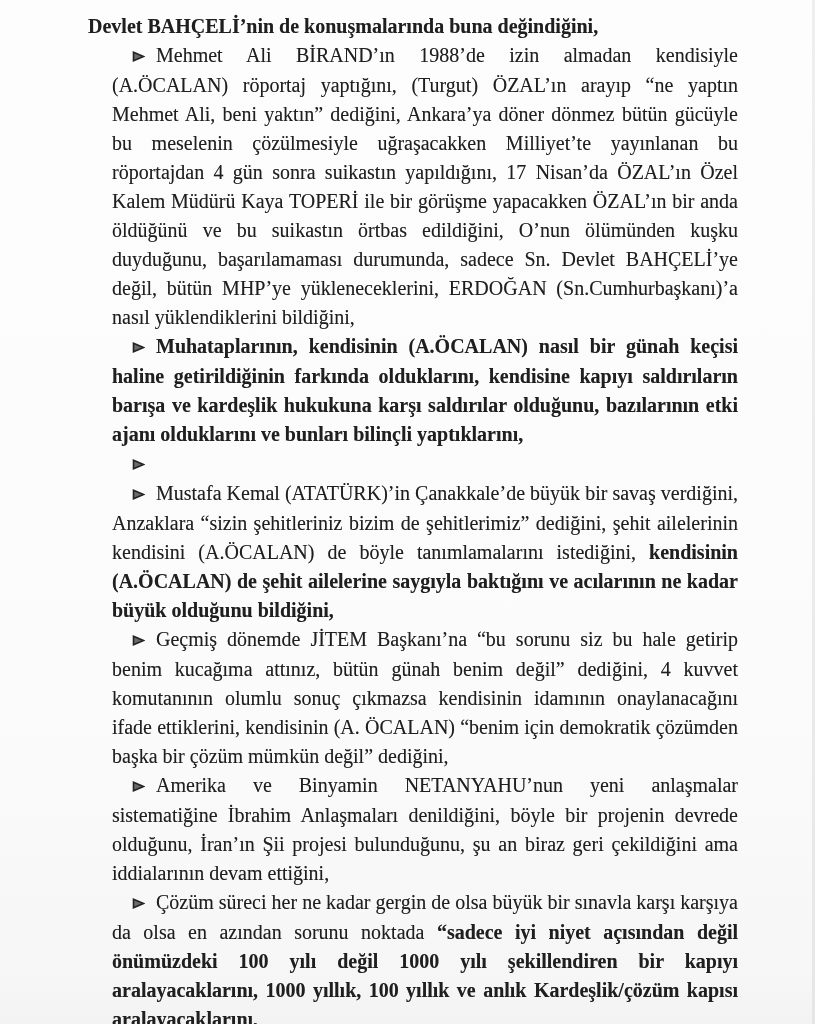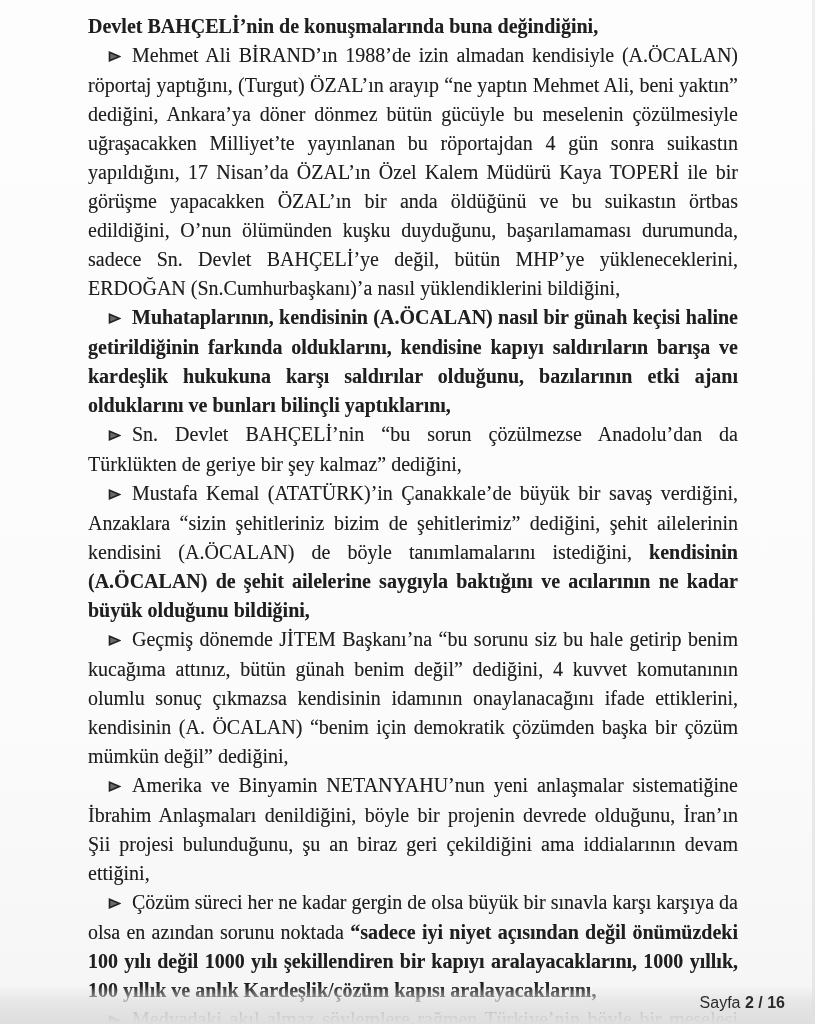--- a/index.html
+++ b/index.html
@@ -23,21 +23,21 @@
     width: 650px;
   }
   p.para {
     font-size: 20px;
     line-height: 29px;
     text-align: justify;
     color: #1f1f1f;
     margin: 0;
     text-shadow: 0 0 0.5px rgba(30,30,30,0.4);
   }
-  p.bulleted { text-indent: 20px; }
+  p.bulleted { text-indent: 20px; margin-left: 24px; }
   p.continued { text-indent: 0; }
   .bold { font-weight: bold; }
   .bullet {
     display: inline-block;
     text-indent: 0;
     margin-right: 11px;
     vertical-align: -1px;
   }
   .footer-strip {
     position: absolute;
@@ -74,40 +74,34 @@
   <div class="content" id="doc-content">
       <p class="para continued"><span class="bold">Devlet BAHÇELİ’nin de konuşmalarında buna değindiğini,</span></p>
       <p class="para bulleted"><span class="bullet"><svg width="13" height="13" viewBox="0 0 13 13" aria-hidden="true">
             <path d="M1.5 2.2 L11.6 6.5 L1.5 10.8 Z" fill="#6a6a6a" stroke="#222222" stroke-width="1.6" stroke-linejoin="miter"></path>
           </svg></span><span class="">Mehmet Ali BİRAND’ın 1988’de izin almadan kendisiyle (A.ÖCALAN) röportaj yaptığını, (Turgut) ÖZAL’ın arayıp “ne yaptın Mehmet Ali, beni yaktın” dediğini, Ankara’ya döner dönmez bütün gücüyle bu meselenin çözülmesiyle uğraşacakken Milliyet’te yayınlanan bu röportajdan 4 gün sonra suikastın yapıldığını, 17 Nisan’da ÖZAL’ın Özel Kalem Müdürü Kaya TOPERİ ile bir görüşme yapacakken ÖZAL’ın bir anda öldüğünü ve bu suikastın örtbas edildiğini, O’nun ölümünden kuşku duyduğunu, başarılamaması durumunda, sadece Sn. Devlet BAHÇELİ’ye değil, bütün MHP’ye yükleneceklerini, ERDOĞAN (Sn.Cumhurbaşkanı)’a nasıl  yüklendiklerini bildiğini,</span></p>
       <p class="para bulleted"><span class="bullet"><svg width="13" height="13" viewBox="0 0 13 13" aria-hidden="true">
             <path d="M1.5 2.2 L11.6 6.5 L1.5 10.8 Z" fill="#6a6a6a" stroke="#222222" stroke-width="1.6" stroke-linejoin="miter"></path>
           </svg></span><span class="bold">Muhataplarının, kendisinin (A.ÖCALAN) nasıl bir günah keçisi haline getirildiğinin farkında olduklarını, kendisine kapıyı saldırıların barışa ve kardeşlik hukukuna karşı saldırılar olduğunu, bazılarının etki ajanı olduklarını ve bunları bilinçli yaptıklarını,</span></p>
       <p class="para bulleted"><span class="bullet"><svg width="13" height="13" viewBox="0 0 13 13" aria-hidden="true">
             <path d="M1.5 2.2 L11.6 6.5 L1.5 10.8 Z" fill="#6a6a6a" stroke="#222222" stroke-width="1.6" stroke-linejoin="miter"></path>
-          </svg></span><span class="">Sn. Devlet BAHÇELİ’nin “bu sorun çözülmezse Anadolu’dan da Türklükten de geriye bir şey kalmaz” dediğini,</span></p>
+          </svg></span></p>
       <p class="para bulleted"><span class="bullet"><svg width="13" height="13" viewBox="0 0 13 13" aria-hidden="true">
             <path d="M1.5 2.2 L11.6 6.5 L1.5 10.8 Z" fill="#6a6a6a" stroke="#222222" stroke-width="1.6" stroke-linejoin="miter"></path>
           </svg></span><span class="">Mustafa Kemal (ATATÜRK)’in Çanakkale’de büyük bir savaş verdiğini, Anzaklara “sizin şehitleriniz bizim de şehitlerimiz” dediğini, şehit ailelerinin kendisini (A.ÖCALAN) de böyle tanımlamalarını istediğini, </span><span class="bold">kendisinin (A.ÖCALAN) de şehit ailelerine saygıyla baktığını ve acılarının ne kadar büyük olduğunu bildiğini,</span></p>
       <p class="para bulleted"><span class="bullet"><svg width="13" height="13" viewBox="0 0 13 13" aria-hidden="true">
             <path d="M1.5 2.2 L11.6 6.5 L1.5 10.8 Z" fill="#6a6a6a" stroke="#222222" stroke-width="1.6" stroke-linejoin="miter"></path>
           </svg></span><span class="">Geçmiş dönemde JİTEM Başkanı’na “bu sorunu siz bu hale getirip benim kucağıma attınız, bütün günah benim değil” dediğini, 4 kuvvet komutanının olumlu sonuç çıkmazsa kendisinin idamının onaylanacağını ifade ettiklerini, kendisinin (A. ÖCALAN) “benim için demokratik çözümden başka bir çözüm mümkün değil” dediğini,</span></p>
       <p class="para bulleted"><span class="bullet"><svg width="13" height="13" viewBox="0 0 13 13" aria-hidden="true">
             <path d="M1.5 2.2 L11.6 6.5 L1.5 10.8 Z" fill="#6a6a6a" stroke="#222222" stroke-width="1.6" stroke-linejoin="miter"></path>
           </svg></span><span class="">Amerika ve Binyamin NETANYAHU’nun yeni anlaşmalar sistematiğine İbrahim Anlaşmaları denildiğini, böyle bir projenin devrede olduğunu, İran’ın Şii projesi bulunduğunu, şu an biraz geri çekildiğini ama iddialarının devam ettiğini,</span></p>
       <p class="para bulleted"><span class="bullet"><svg width="13" height="13" viewBox="0 0 13 13" aria-hidden="true">
             <path d="M1.5 2.2 L11.6 6.5 L1.5 10.8 Z" fill="#6a6a6a" stroke="#222222" stroke-width="1.6" stroke-linejoin="miter"></path>
           </svg></span><span class="">Çözüm süreci her ne kadar gergin de olsa büyük bir sınavla karşı karşıya da olsa en azından sorunu noktada </span><span class="bold">“sadece iyi niyet açısından değil önümüzdeki 100 yılı değil 1000 yılı şekillendiren bir kapıyı aralayacaklarını, 1000 yıllık, 100 yıllık ve anlık Kardeşlik/çözüm kapısı aralayacaklarını,</span></p>
       <p class="para bulleted"><span class="bullet"><svg width="13" height="13" viewBox="0 0 13 13" aria-hidden="true">
             <path d="M1.5 2.2 L11.6 6.5 L1.5 10.8 Z" fill="#6a6a6a" stroke="#222222" stroke-width="1.6" stroke-linejoin="miter"></path>
           </svg></span><span class="">Medyadaki akıl almaz söylemlere rağmen Türkiye’nin böyle bir meselesi olduğunu ve ertelenemeyecek bir durumda olduğunu, kendilerinin de kesin çözüm istediğini,</span></p>
     </div>
 
-  <div class="footer-strip">
-    <div class="footer-text">
-      <span>Sayfa</span>
-      <span class="pagenum">2 / 16</span>
-    </div>
-  </div>
 
   <div class="edge-line"></div>
 
 </div>
 
 </body></html>

